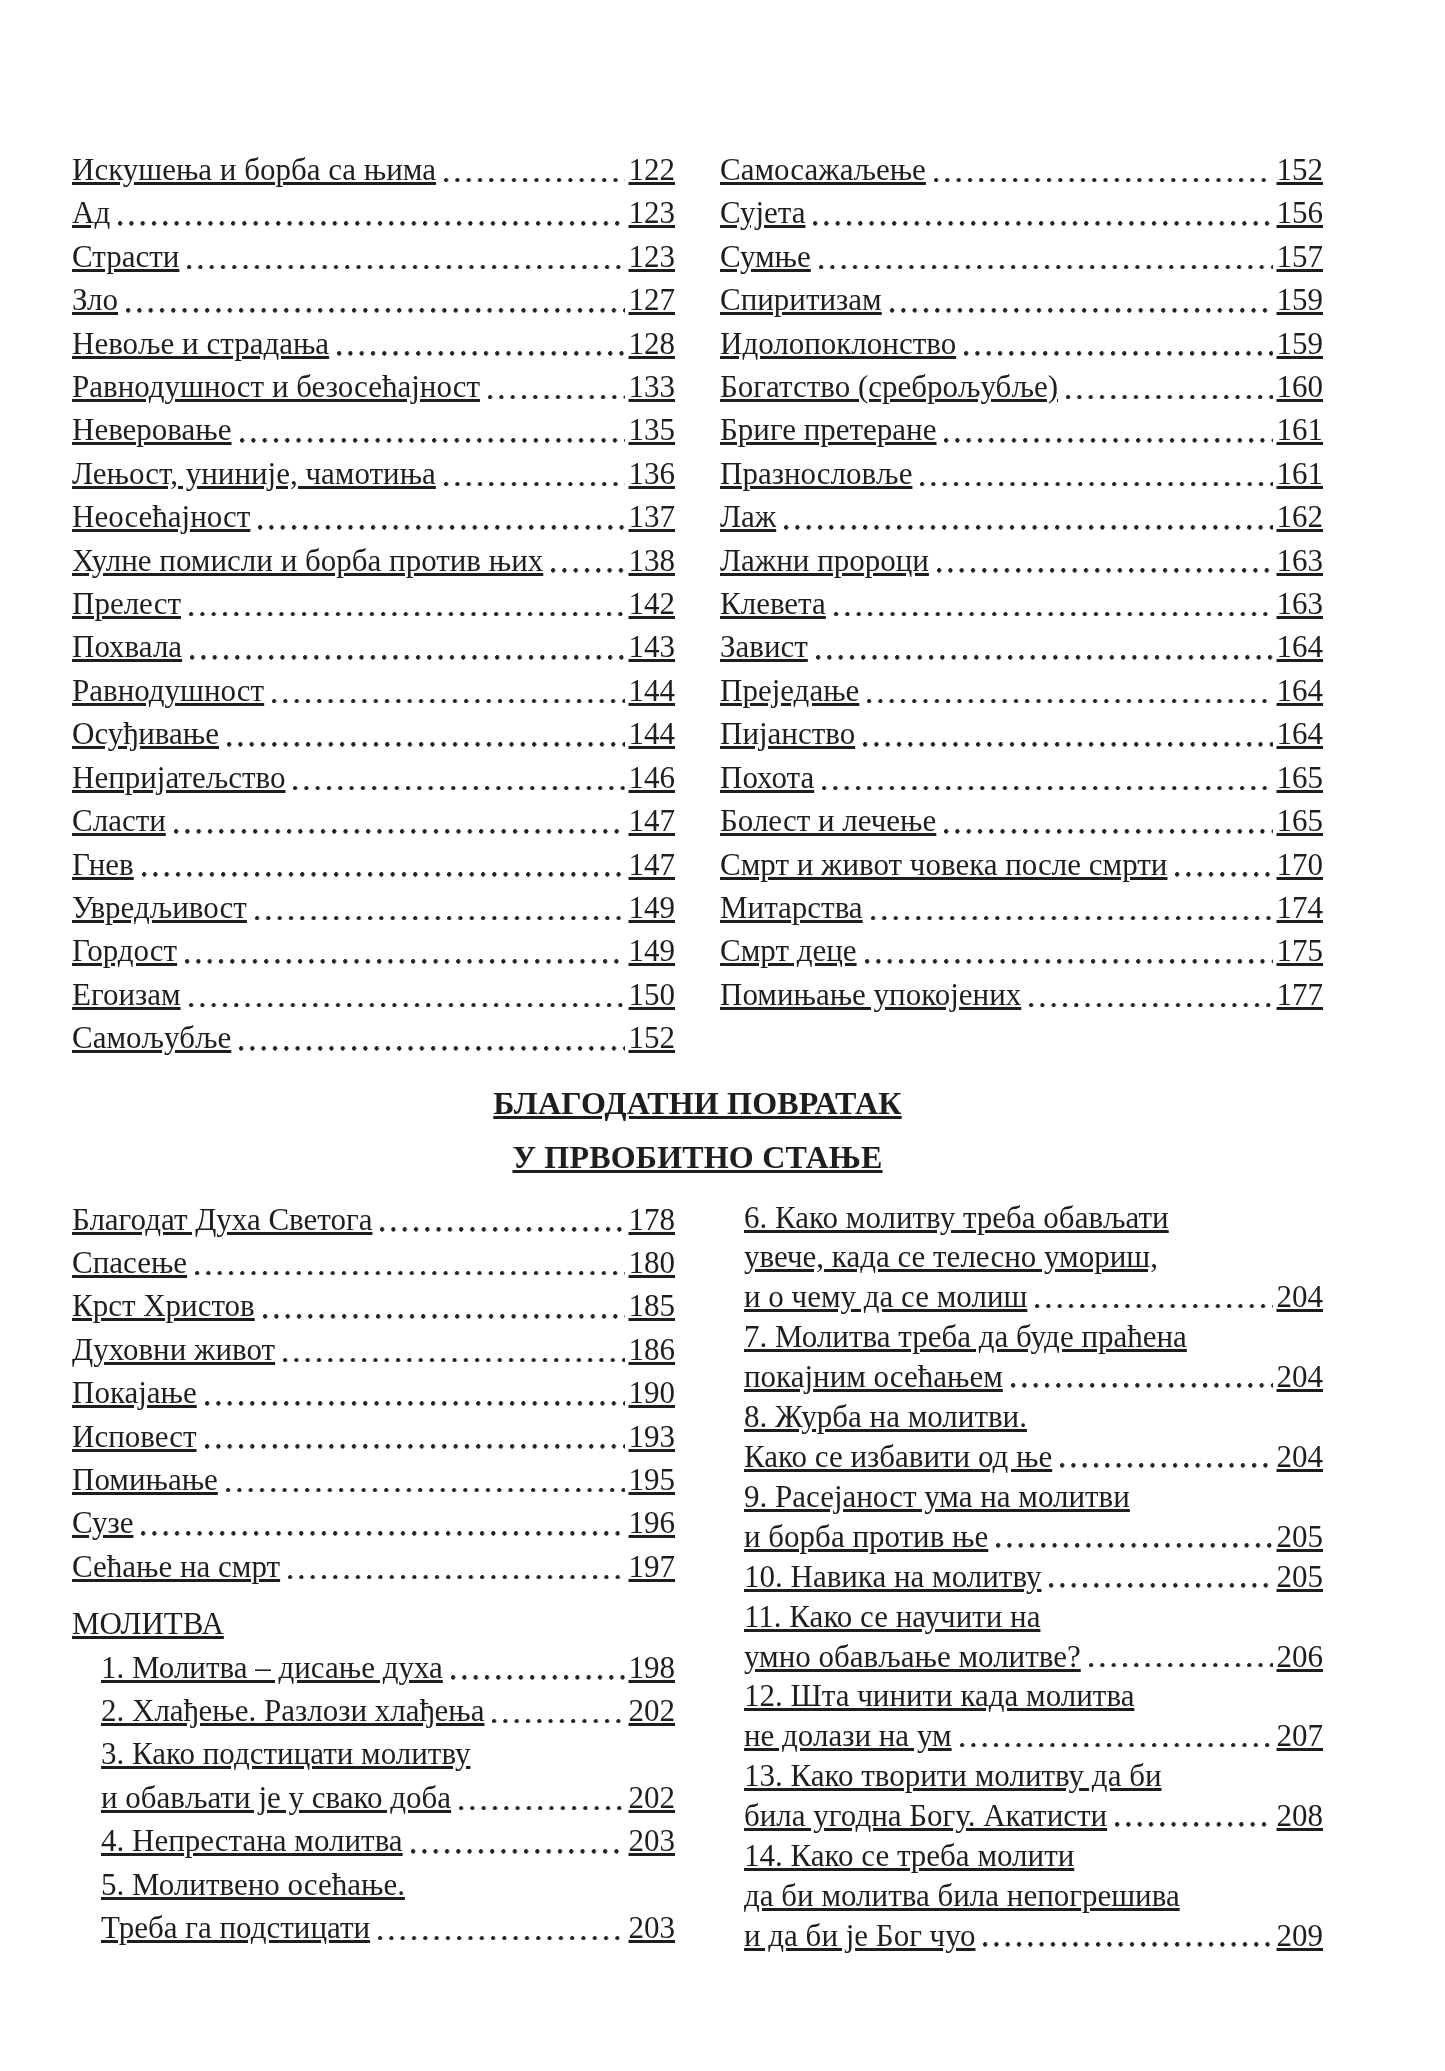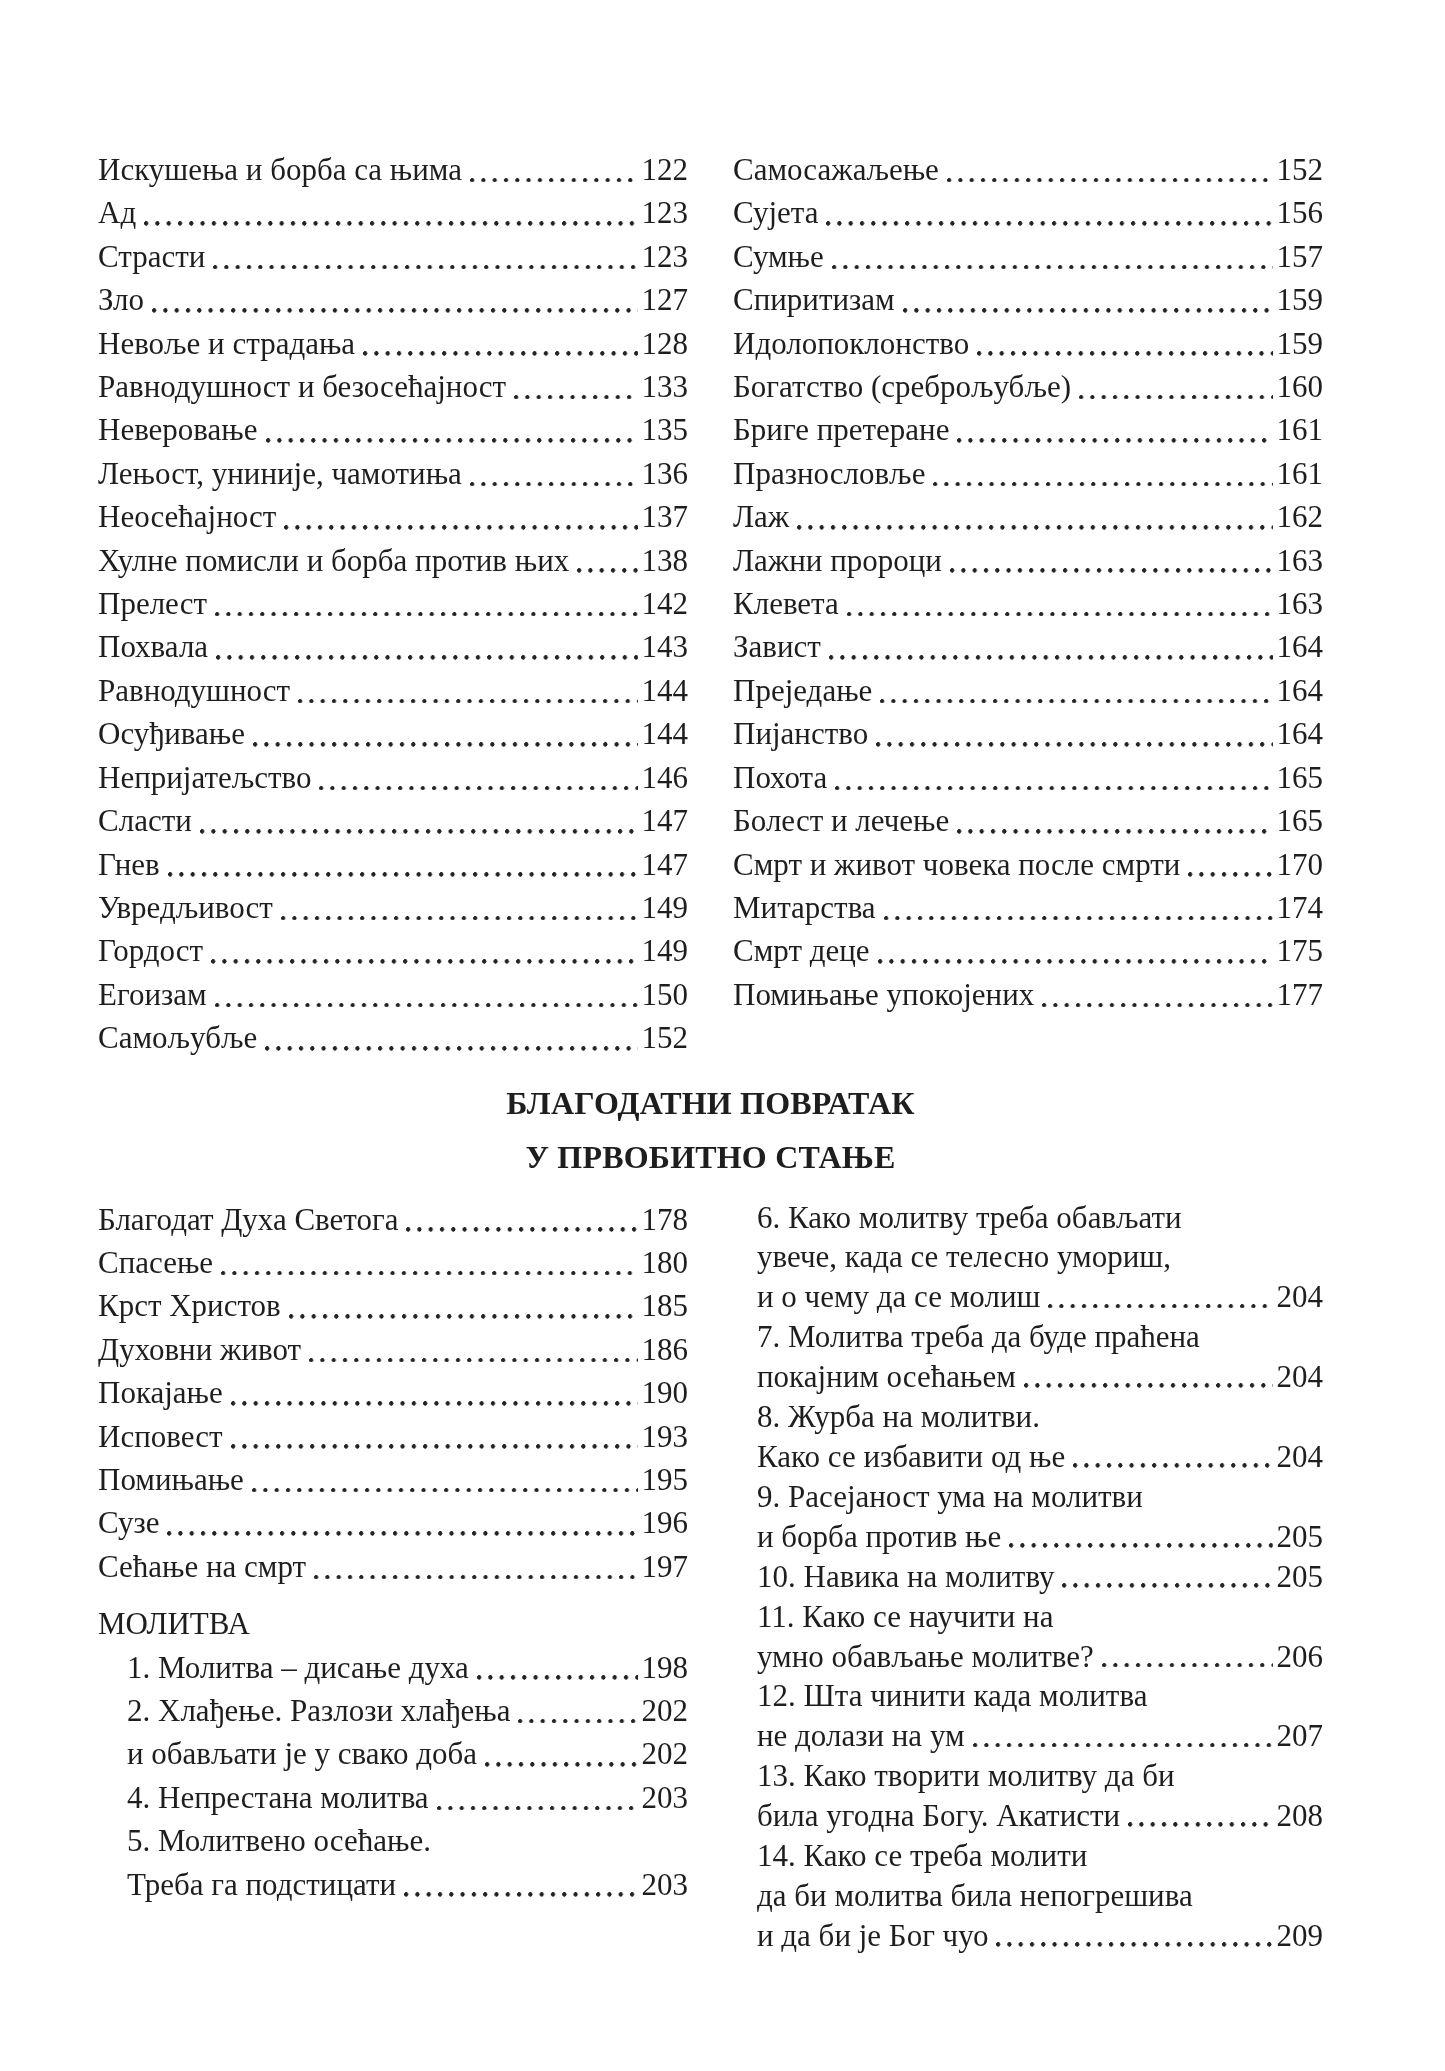--- a/index.html
+++ b/index.html
@@ -6,21 +6,22 @@
   body {
     width: 1445px; height: 2071px;
     background: #ffffff;
     color: #1e1e1e;
     font-family: "Liberation Serif", "DejaVu Serif", serif;
     overflow: hidden;
   }
   .page {
     box-sizing: border-box;
     width: 1445px; height: 1666px;
-    padding: 148px 122px 0 98px;
+    padding: 148px 122px 0 72px;
+    text-decoration: underline;
   }
   .toc-grid { display: flex; gap: 45px; }
   .col { flex: 1 1 0; min-width: 0; }
 
   .toc-row {
     display: flex;
     align-items: baseline;
     font-size: 31px;
     line-height: 43.4px;
   }
@@ -442,20 +443,23 @@
           </div>
           <div class="toc-item">
             <div class="toc-row">
               <span class="title">2. Хлађење. Разлози хлађења</span>
               <span class="dots"></span>
               <span class="pg">202</span>
             </div>
           </div>
           <div class="toc-item">
             <div class="toc-row">
+              <span class="title">3. Како подстицати молитву</span>
+            </div>
+            <div class="toc-row">
               <span class="title">и обављати је у свако доба</span>
               <span class="dots"></span>
               <span class="pg">202</span>
             </div>
           </div>
           <div class="toc-item">
             <div class="toc-row">
               <span class="title">4. Непрестана молитва</span>
               <span class="dots"></span>
               <span class="pg">203</span>

